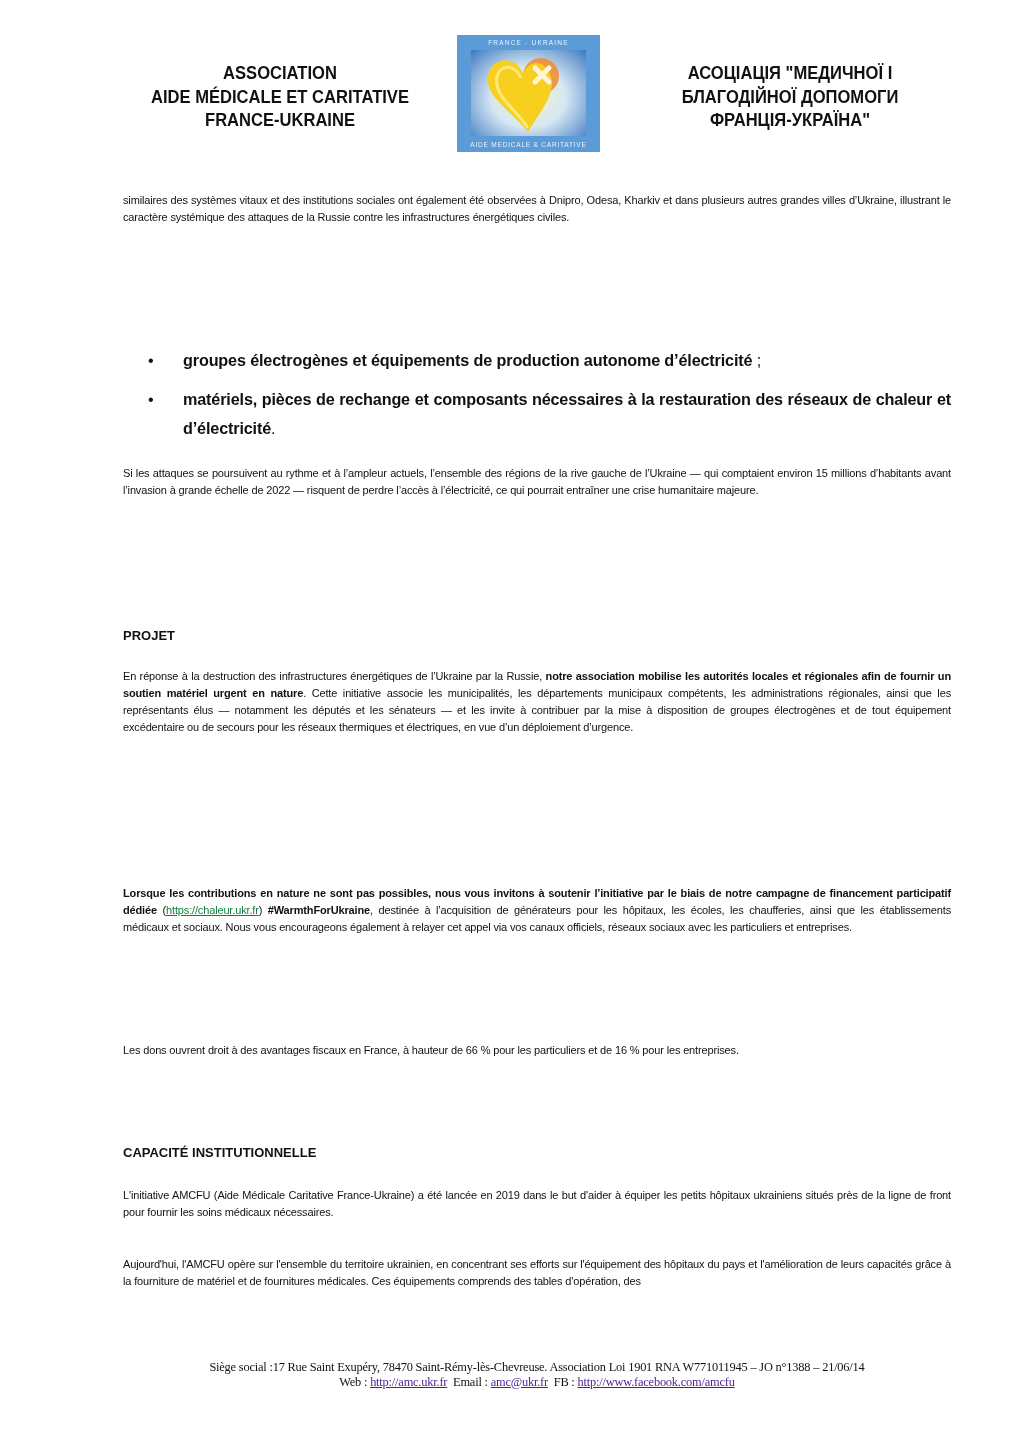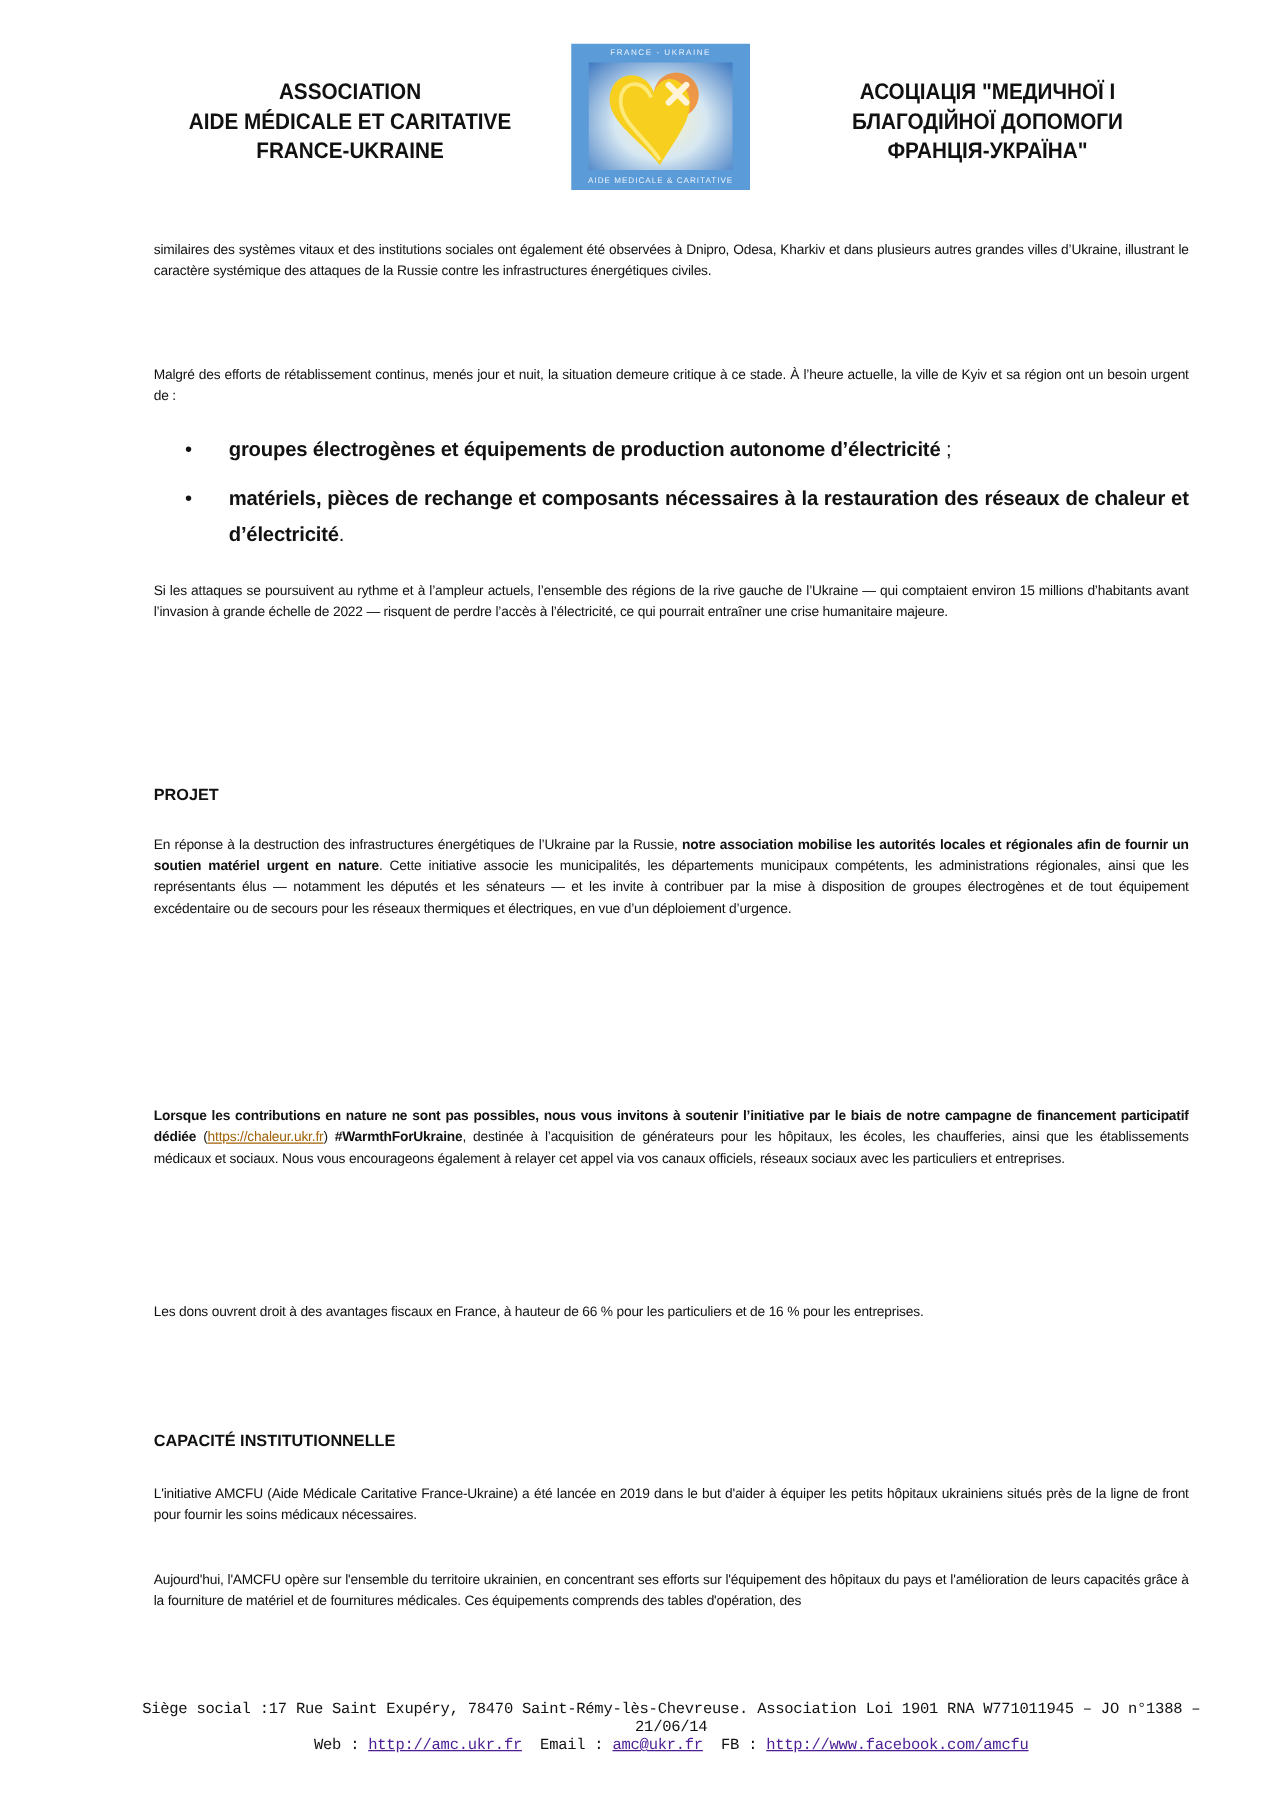--- a/index.html
+++ b/index.html
@@ -34,23 +34,23 @@
     }
     .logo-art svg { position: absolute; left: 0; top: 0; }
     .para { position: absolute; left: 123px; width: 828px; font-size: 11px; line-height: 17px; text-align: justify; letter-spacing: -0.15px; }
     b { font-weight: bold; }
     .heading { position: absolute; left: 123px; font-weight: bold; font-size: 13px; line-height: 24px; }
 
     .bullet { position: absolute; left: 123px; width: 828px; font-size: 16.2px; line-height: 29.2px; font-weight: bold; letter-spacing: -0.15px; }
     .bullet .dot { position: absolute; left: 25px; top: 0; font-weight: normal; }
     .bullet .btext { position: absolute; left: 60px; width: 768px; text-align: justify; }
 
-    a.link { color: #a16207; text-decoration: underline; }
+    a.link { color: #15803d; text-decoration: underline; }
 
-    .footer { position: absolute; left: 100px; width: 874px; text-align: center; font-family: Liberation Mono, monospace; font-size: 12.4px; line-height: 14.5px; color: #111; letter-spacing: -0.2px; }
+    .footer { position: absolute; left: 100px; width: 874px; text-align: center; font-family: Liberation Serif, serif; font-size: 12.4px; line-height: 14.5px; color: #111; letter-spacing: -0.2px; }
     .footer a { color: #4c1d95; text-decoration: underline; }
   </style>
 </head>
 <body>
 
 <div class="page">
 
   <div class="hdr-left">
     <div>ASSOCIATION</div>
     <div>AIDE MÉDICALE ET CARITATIVE</div>
@@ -71,21 +71,20 @@
   </div>
 
   <div class="hdr-right">
     <div>АСОЦІАЦІЯ "МЕДИЧНОЇ І</div>
     <div>БЛАГОДІЙНОЇ ДОПОМОГИ</div>
     <div>ФРАНЦІЯ-УКРАЇНА"</div>
   </div>
 
   <p class="para" style="top:181px;">similaires des systèmes vitaux et des institutions sociales ont également été observées à Dnipro, Odesa, Kharkiv et dans plusieurs autres grandes villes d’Ukraine, illustrant le caractère systémique des attaques de la Russie contre les infrastructures énergétiques civiles.</p>
 
-  <p class="para" style="top:281px;">Malgré des efforts de rétablissement continus, menés jour et nuit, la situation demeure critique à ce stade. À l’heure actuelle, la ville de Kyiv et sa région ont un besoin urgent de :</p>
 
   <div class="bullet" style="top:346px;">
     <span class="dot">•</span>
     <span class="btext"><span>groupes électrogènes et équipements de production autonome d’électricité</span><span style="font-weight:normal;"> ;</span></span>
   </div>
 
   <div class="bullet" style="top:385px;">
     <span class="dot">•</span>
     <span class="btext"><span>matériels, pièces de rechange et composants nécessaires à la restauration des réseaux de chaleur et d’électricité</span><span style="font-weight:normal;">.</span></span>
   </div>

